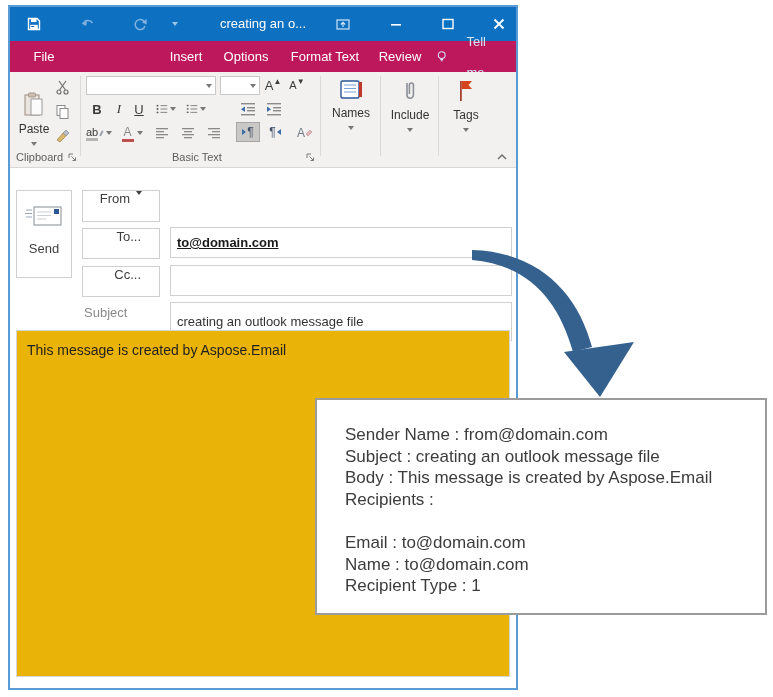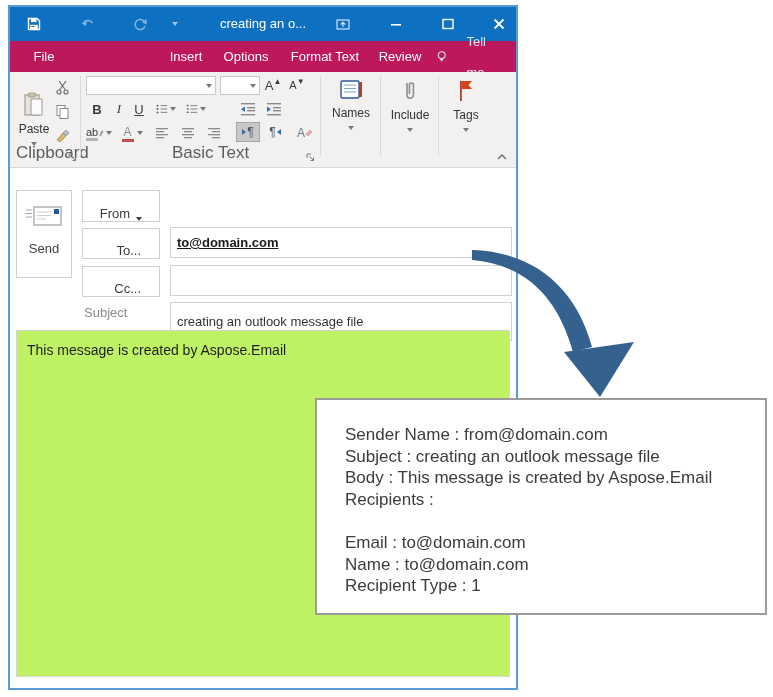--- a/index.html
+++ b/index.html
@@ -23,21 +23,21 @@
   .tab { position:absolute; top:0; height:31px; line-height:31px; text-align:center;
          color:#fff; font-size:13px; }
   .tab.selected { background:#fff; color:#0e70c1; }
   .tellme { position:absolute; top:0; height:31px; line-height:31px; color:#d3e6f8;
             font-size:13px; display:flex; align-items:center; gap:19px; }
 
   
   .ribbon { position:absolute; left:0; top:65px; width:100%; height:96px;
             background:#f2f1f0; border-bottom:1px solid #d8d8d8; font-size:11px; color:#444; }
   .rsep { position:absolute; top:4px; height:80px; width:1px; background:#dadada; }
-  .grp-label { position:absolute; bottom:4px; font-size:17px; color:#5d5d5d; white-space:nowrap; }
+  .grp-label { position:absolute; bottom:4px; font-size:11px; color:#5d5d5d; white-space:nowrap; }
   .launcher { position:absolute; bottom:5px; width:9px; height:9px; }
 
   .paste-btn { position:absolute; left:5px; top:20px; width:38px; height:80px; text-align:center; }
   .paste-btn .lbl { margin-top:2px; font-size:12px; color:#333; }
   .mini-btn { position:absolute; width:20px; height:20px; display:flex; align-items:center; justify-content:center; }
 
   .selbox { position:absolute; height:19px; background:#fff; border:1px solid #c9c9c9; }
   .selbox .caret { position:absolute; right:3px; top:7px; }
   .caret { display:inline-block; width:0; height:0; border-left:3px solid transparent;
            border-right:3px solid transparent; border-top:4px solid #777; }
@@ -60,31 +60,31 @@
   .big-group .caret { margin-top:6px; }
 
   .collapse { position:absolute; right:8px; bottom:6px; }
 
   
   .compose { position:absolute; left:0; top:161px; width:100%; bottom:0; background:#fff; }
   .send-btn { position:absolute; left:6px; top:22px; width:56px; height:88px;
               border:1px solid #cfcfcf; background:#fff; text-align:center; }
   .send-btn .lbl { font-size:13px; color:#404040; margin-top:8px; }
   .hdr-btn { position:absolute; left:72px; width:78px; border:1px solid #cfcfcf; background:#fff;
-             font-size:13px; color:#3c3c3c; display:flex; align-items:flex-end; }
+             font-size:13px; color:#3c3c3c; display:flex; align-items:flex-start; }
   .hdr-btn.center { justify-content:center; gap:6px; }
   .hdr-btn.right { justify-content:flex-end; padding-right:18px; }
   .field { position:absolute; left:160px; width:342px; border:1px solid #d0d0d0; background:#fff;
            font-size:13px; color:#333; padding:0 6px; display:flex; align-items:center; }
   .field .addr { text-decoration:underline; color:#1a1a1a; font-weight:600; }
   .subj-label { position:absolute; left:74px; top:137px; font-size:13px; color:#8a8a8a; }
 
   
   .bodyarea { position:absolute; left:6px; top:162px; width:494px; height:347px;
-              border:1px solid #d6d6d6; background:#bef264; }
+              border:1px solid #d6d6d6; background:#eab308; }
   .bodyarea .txt { padding:11px 10px; font-size:14px; color:#1f1f1f; font-weight:500; }
 
   
   .popup { position:absolute; left:315px; top:398px; width:452px; height:217px;
            background:#fff; border:2px solid #9b9b9b; z-index:5; padding:24px 16px 0 28px; }
   .pop-line { font-size:17px; line-height:21.6px; min-height:21.6px; color:#3c3c3c; white-space:pre; }
 
   
   .arrow-svg { position:absolute; left:0; top:0; width:773px; height:697px; z-index:6; pointer-events:none; }
 </style>

